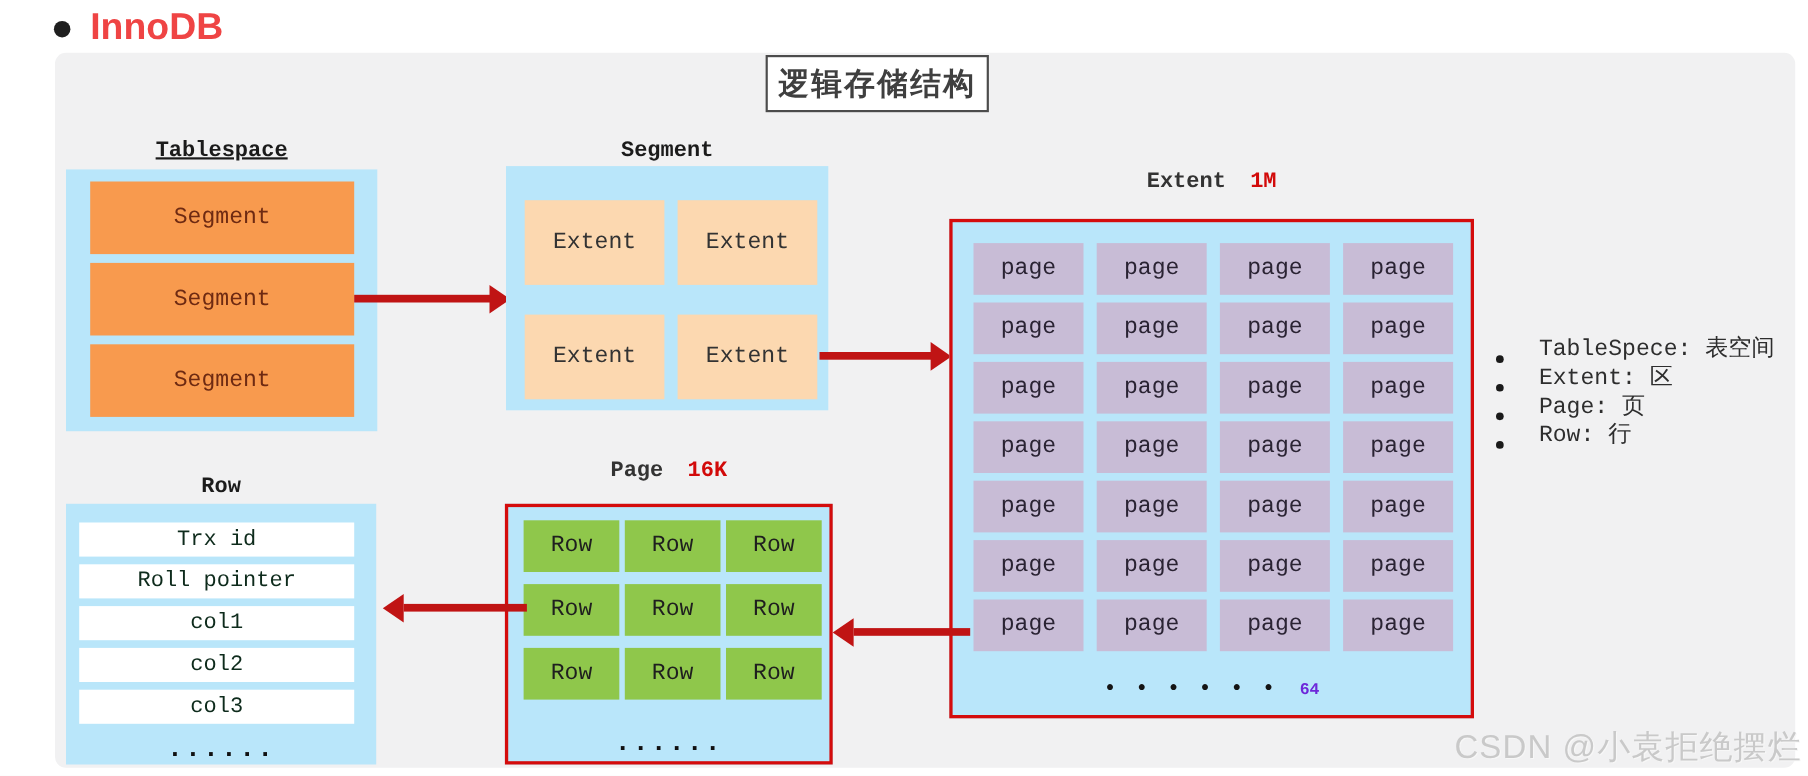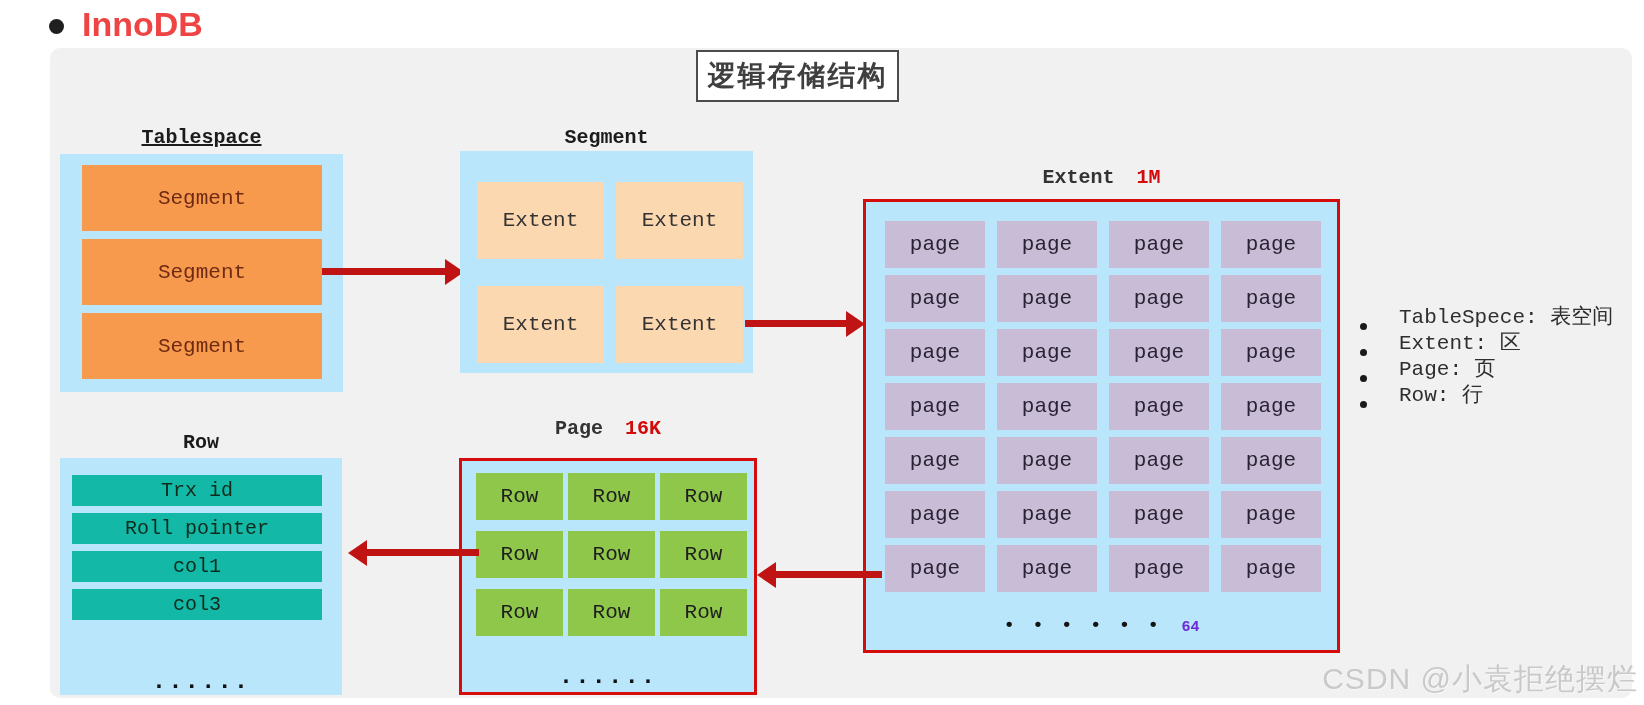--- a/index.html
+++ b/index.html
@@ -55,21 +55,21 @@
   .row-grid{position:absolute;left:14px;top:12px;display:grid;grid-template-columns:repeat(3,87px);
     grid-auto-rows:47px;column-gap:5px;row-gap:11px;}
   .row-cell{background:#8fc74b;display:flex;align-items:center;justify-content:center;
     font-family:"Liberation Mono","DejaVu Sans Mono",monospace;font-size:21px;color:#1f1f1f;}
   .box-dots{position:absolute;left:0;right:0;bottom:2px;text-align:center;
     font-family:"Liberation Mono","DejaVu Sans Mono",monospace;font-size:24px;font-weight:bold;color:#111;letter-spacing:2px;}
 
   
   .rowbox{left:60px;top:458px;width:282px;height:237px;display:flex;flex-direction:column;gap:7px;
     padding:17px 0 0 12px;box-sizing:border-box;}
-  .field-bar{width:250px;height:31px;background:#14b8a6;display:flex;align-items:center;justify-content:center;
+  .field-bar{width:250px;height:31px;background:#ffffff;display:flex;align-items:center;justify-content:center;
     font-family:"Liberation Mono","DejaVu Sans Mono",monospace;font-size:20px;color:#0e2b1c;}
 
   
   .label-main{color:#333333;}
   .label-size{color:#d20a0a;margin-left:10px;}
 
   
   .arrow-line{position:absolute;height:7px;background:#c01414;}
   .arrow-head-right{position:absolute;width:0;height:0;border-top:13px solid transparent;
     border-bottom:13px solid transparent;border-left:19px solid #c01414;}
@@ -118,21 +118,21 @@
         <div class="ext-cell">Extent</div>
         <div class="ext-cell">Extent</div>
       </div>
   </div>
 
   <div>
     <div class="arrow-line" style="left:745px;top:320px;width:102px;"></div>
     <div class="arrow-head-right" style="left:846px;top:311px;"></div>
   </div>
 
-  <div class="group-label mono" style="left:863px;top:166px;width:477px;">
+  <div class="group-label mono" style="left:863px;top:154px;width:477px;">
     <span class="label-main">Extent</span>
     <span class="label-size">1M</span>
   </div>
   <div class="blue-box red-border extent-box">
     <div class="page-grid">
         <div class="page-cell">page</div>
         <div class="page-cell">page</div>
         <div class="page-cell">page</div>
         <div class="page-cell">page</div>
         <div class="page-cell">page</div>
@@ -193,20 +193,21 @@
   <div>
     <div class="arrow-head-left" style="left:348px;top:540px;"></div>
     <div class="arrow-line" style="left:367px;top:549px;width:112px;"></div>
   </div>
 
   <div class="group-label mono" style="left:60px;top:431px;width:282px;">Row</div>
   <div class="blue-box rowbox">
   <div class="field-bar">Trx id</div>
       <div class="field-bar">Roll pointer</div>
       <div class="field-bar">col1</div>
+      <div class="field-bar">col2</div>
       <div class="field-bar">col3</div>
     </div>
   <div class="box-dots" style="position:absolute;left:60px;width:282px;top:668px;">......</div>
 
   <ul class="legend">
     <li>
         <span class="dot"></span>
         <span>TableSpece: 表空间</span>
       </li>
     <li>

